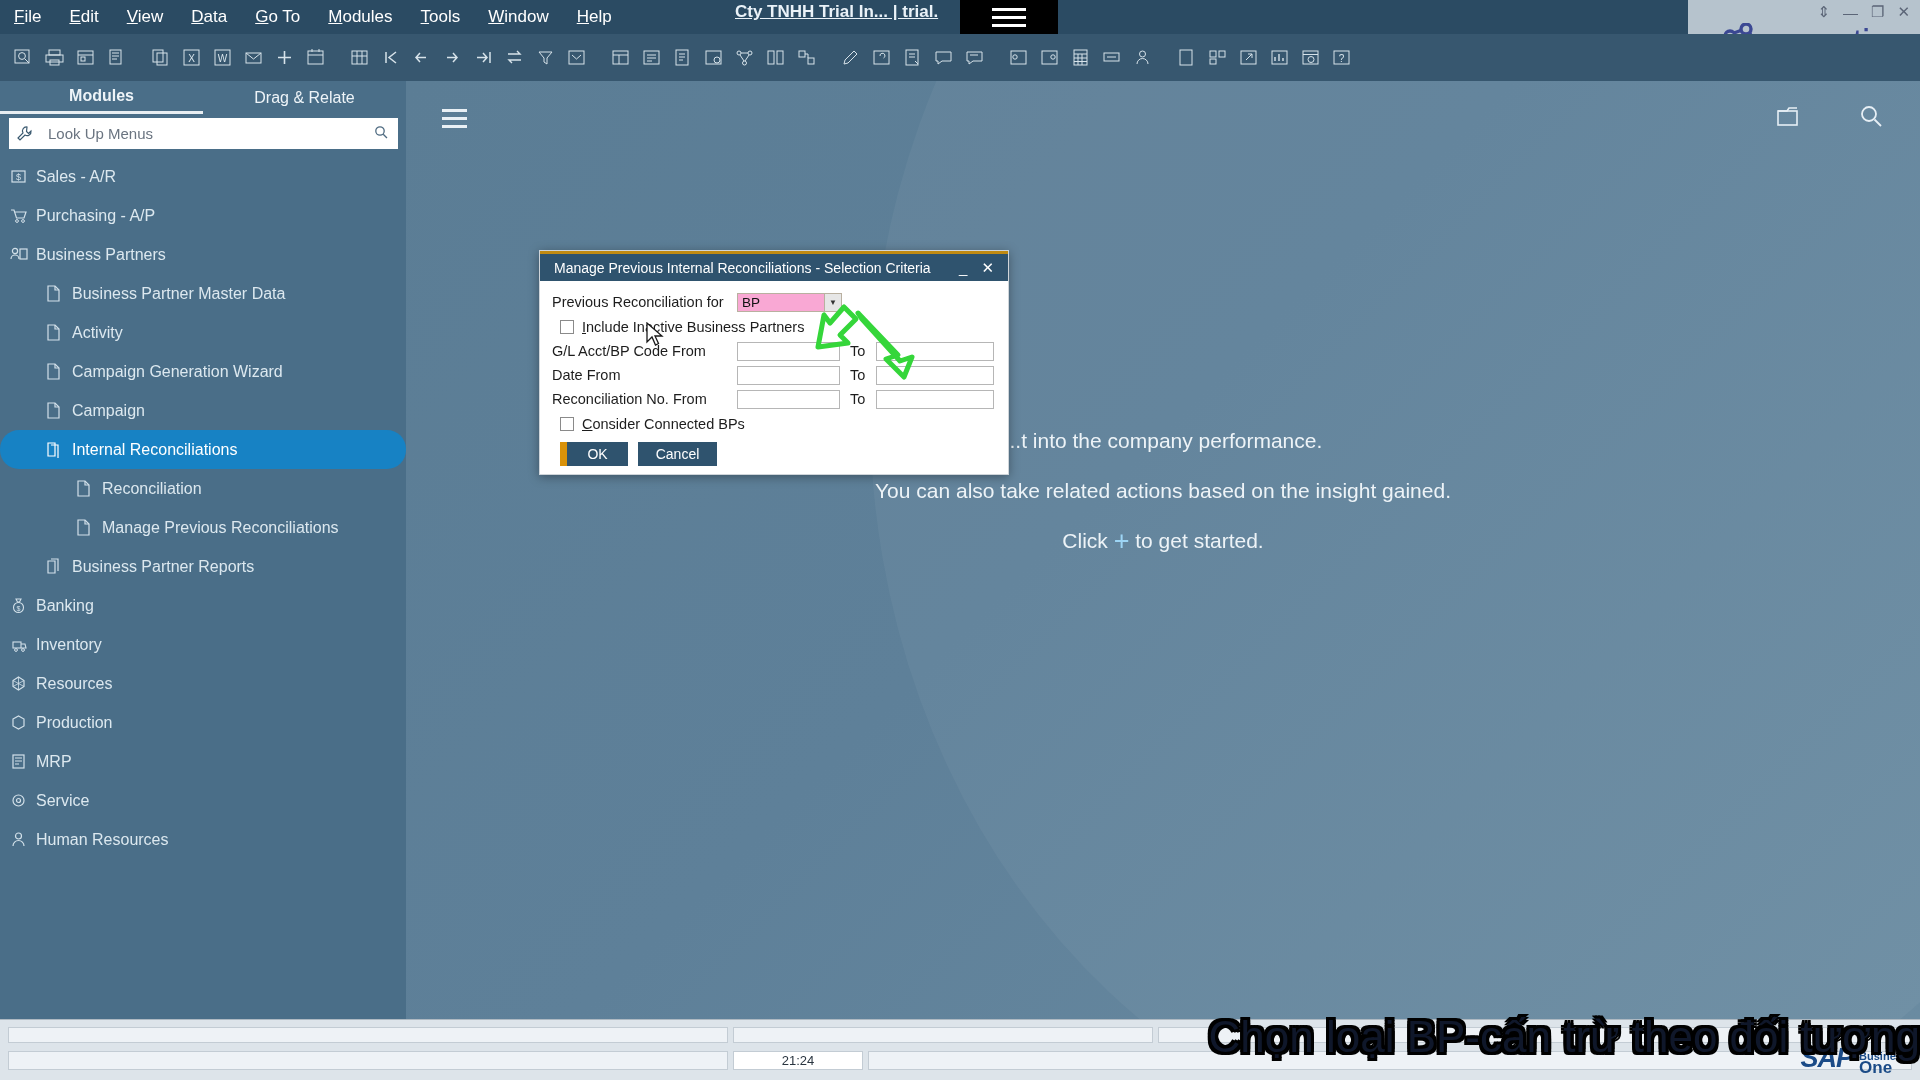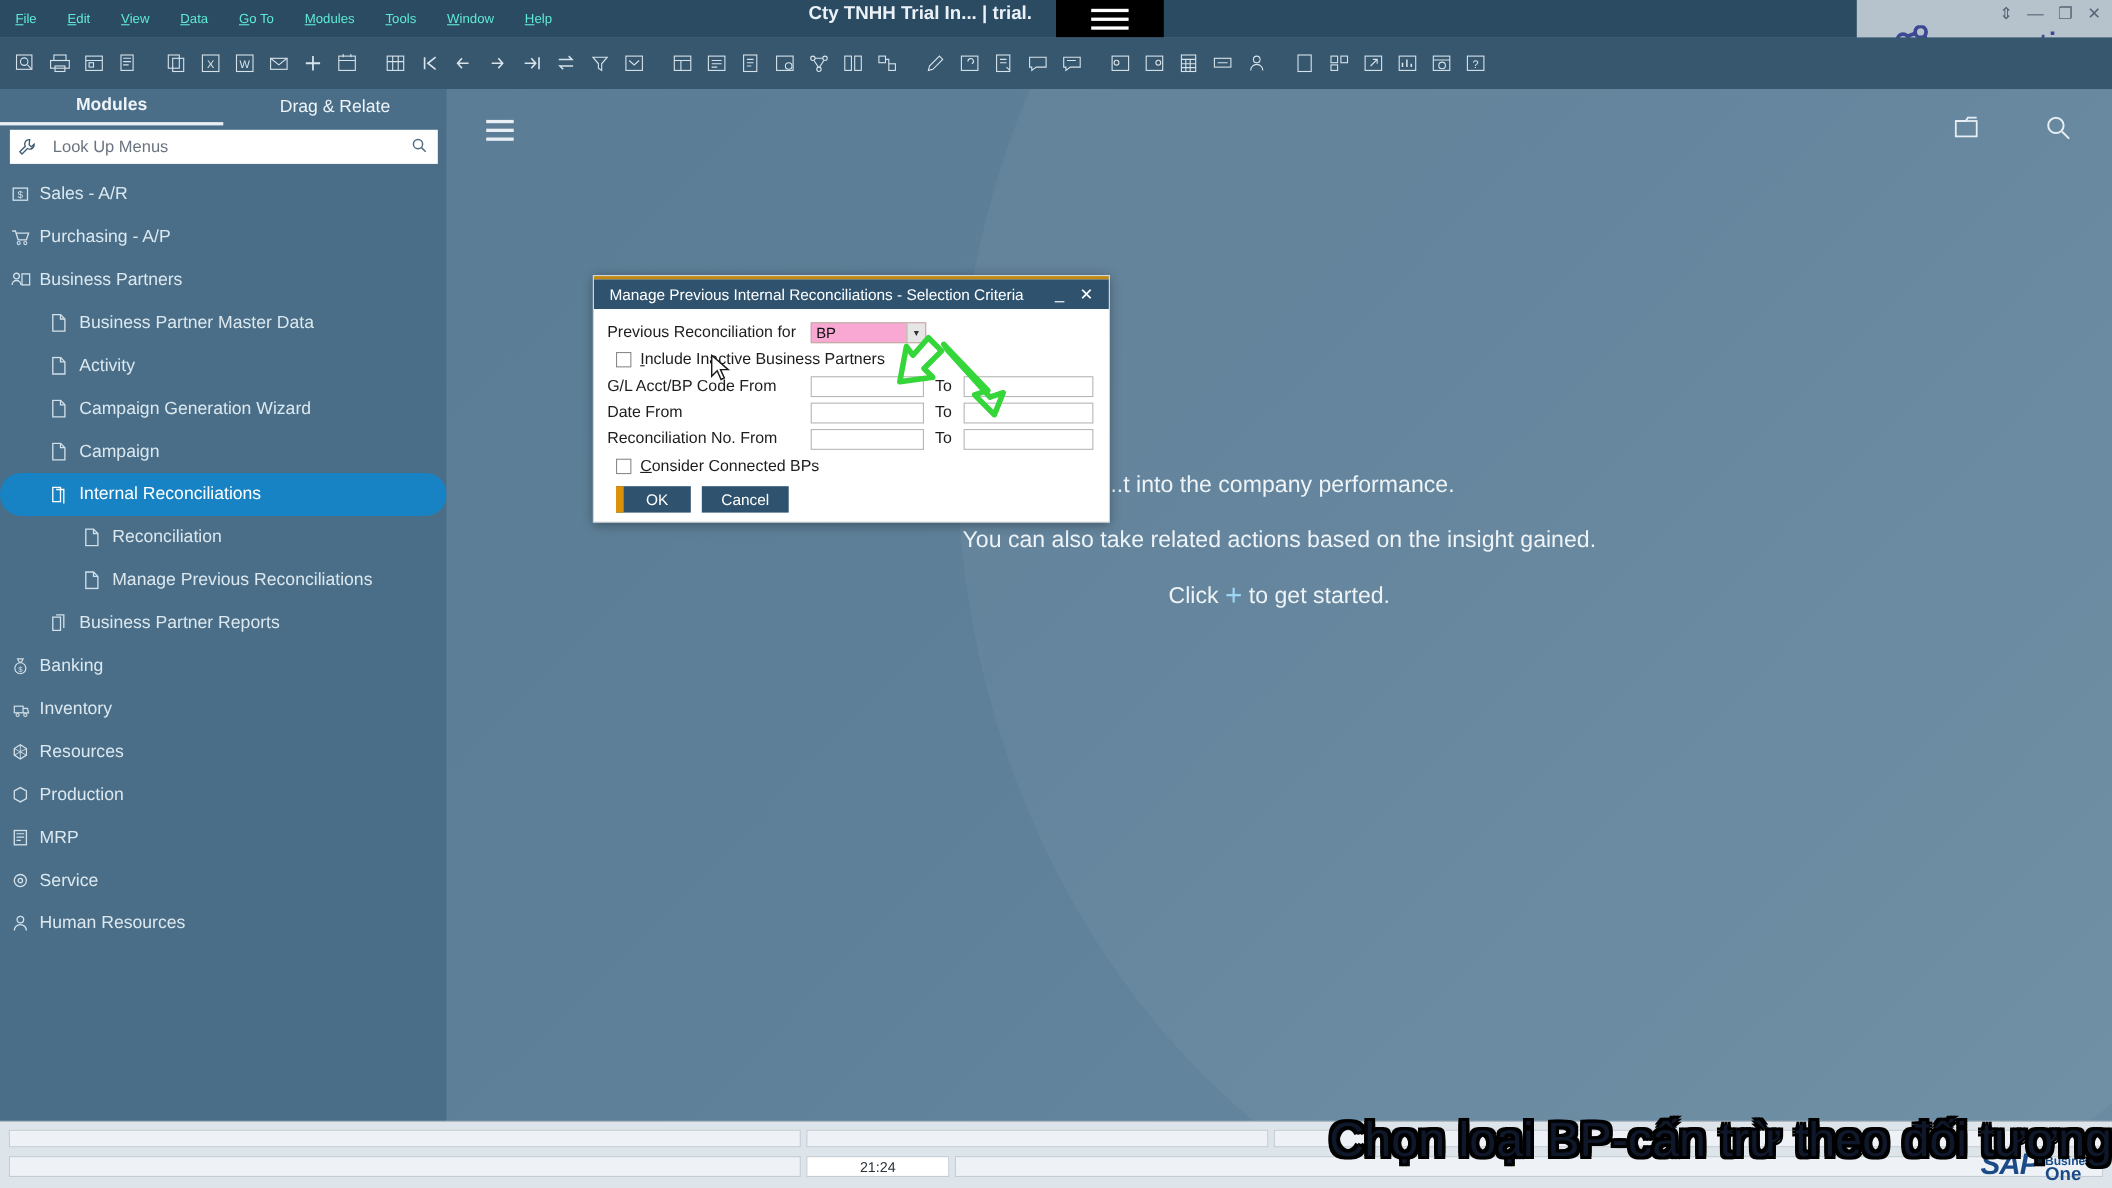--- a/index.html
+++ b/index.html
@@ -11,29 +11,29 @@
   }
   #root { position: relative; width: 1920px; height: 1080px; }
 
   
   .menubar {
     position: absolute; top: 0; left: 0; width: 1920px; height: 34px;
     background: #2b4b63;
     display: flex; align-items: center;
   }
   .menu-item {
-    color: #5eead4; font-size: 12px; padding: 0 14px; line-height: 34px;
+    color: #ffffff; font-size: 17px; padding: 0 14px; line-height: 34px;
     white-space: nowrap; cursor: default;
   }
   .menu-item u { text-decoration: underline; }
 
   .title-center {
     position: absolute; left: 735px; top: 2px;
     color: #eaf2f8; font-size: 17px; font-weight: bold;
-    white-space: nowrap;
+    text-decoration: underline; white-space: nowrap;
   }
   .title-black-box {
     position: absolute; left: 960px; top: 0px; width: 98px; height: 34px;
     background: #000; display: flex; align-items: center; justify-content: center;
   }
   .hamburger-white { width: 34px; height: 3px; background: #fff; position: relative; }
   .hamburger-white:before, .hamburger-white:after {
     content: ""; position: absolute; left: 0; width: 34px; height: 3px; background: #fff;
   }
   .hamburger-white:before { top: -8px; }

